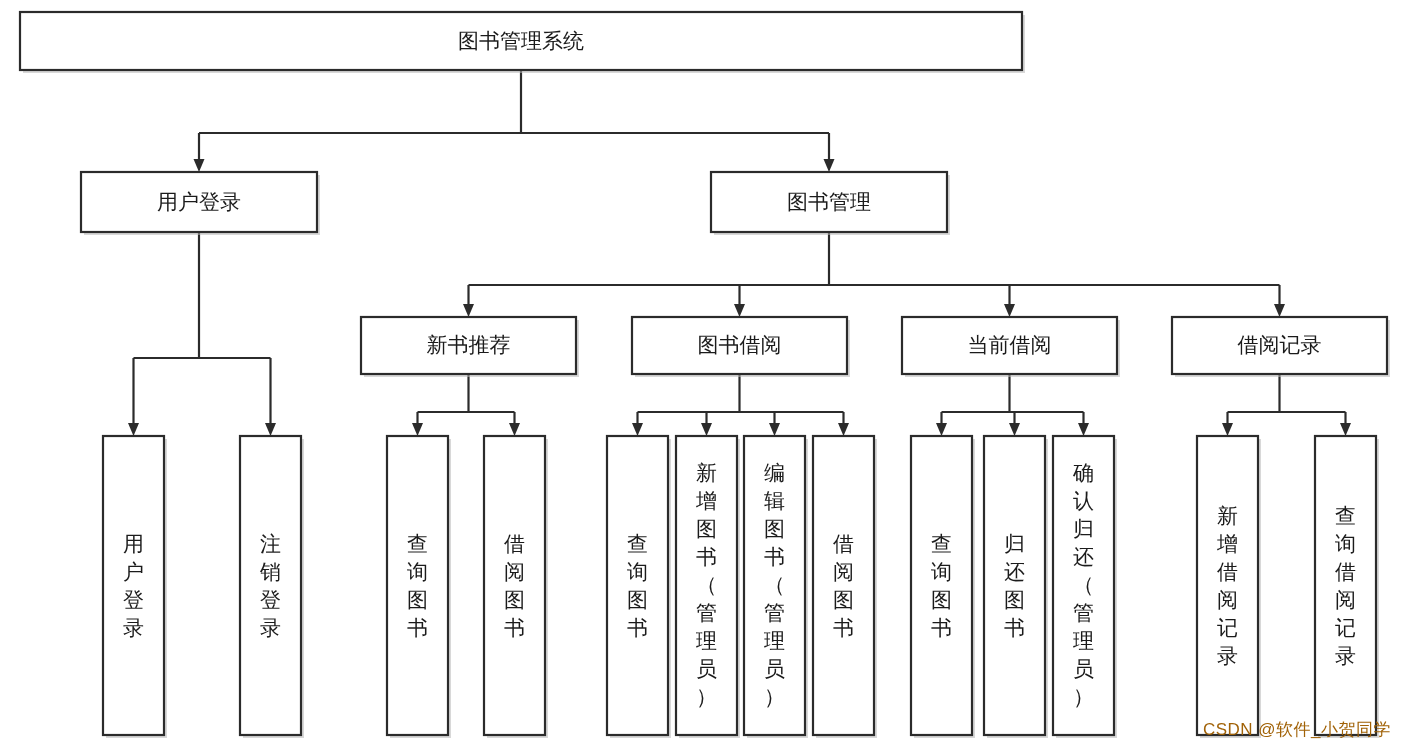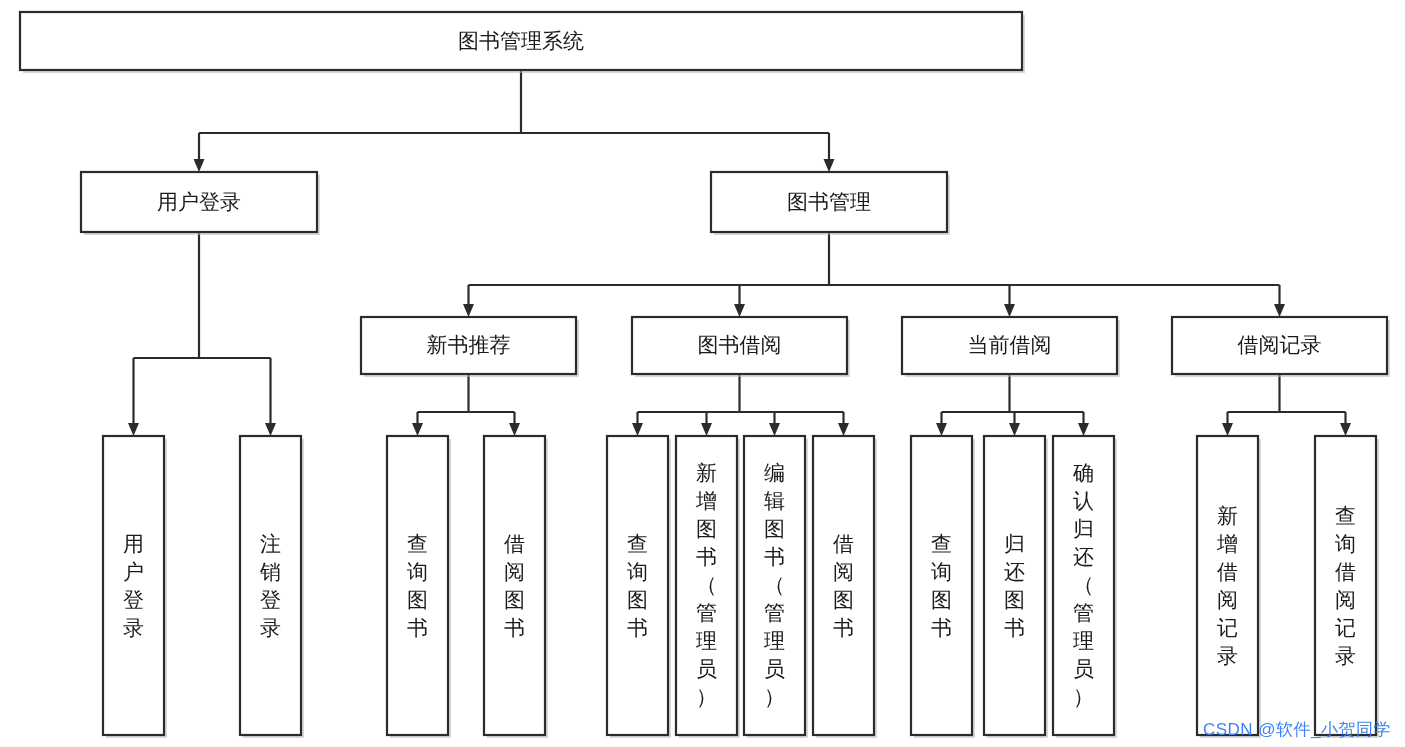--- a/index.html
+++ b/index.html
@@ -59,21 +59,21 @@
     font-size: 21px;
     fill: #1b1b1b;
     text-anchor: middle;
   }
   .watermark-text {
     position: absolute;
     right: 14px;
     bottom: 6px;
     font-family: "Liberation Sans", "DejaVu Sans", sans-serif;
     font-size: 17px;
-    color: #3b82f6;
+    color: #a16207;
     letter-spacing: 0.5px;
     white-space: nowrap;
     user-select: none;
   }
 </style>
 </head>
 <body>
 
 <div id="diagram-root">
 

